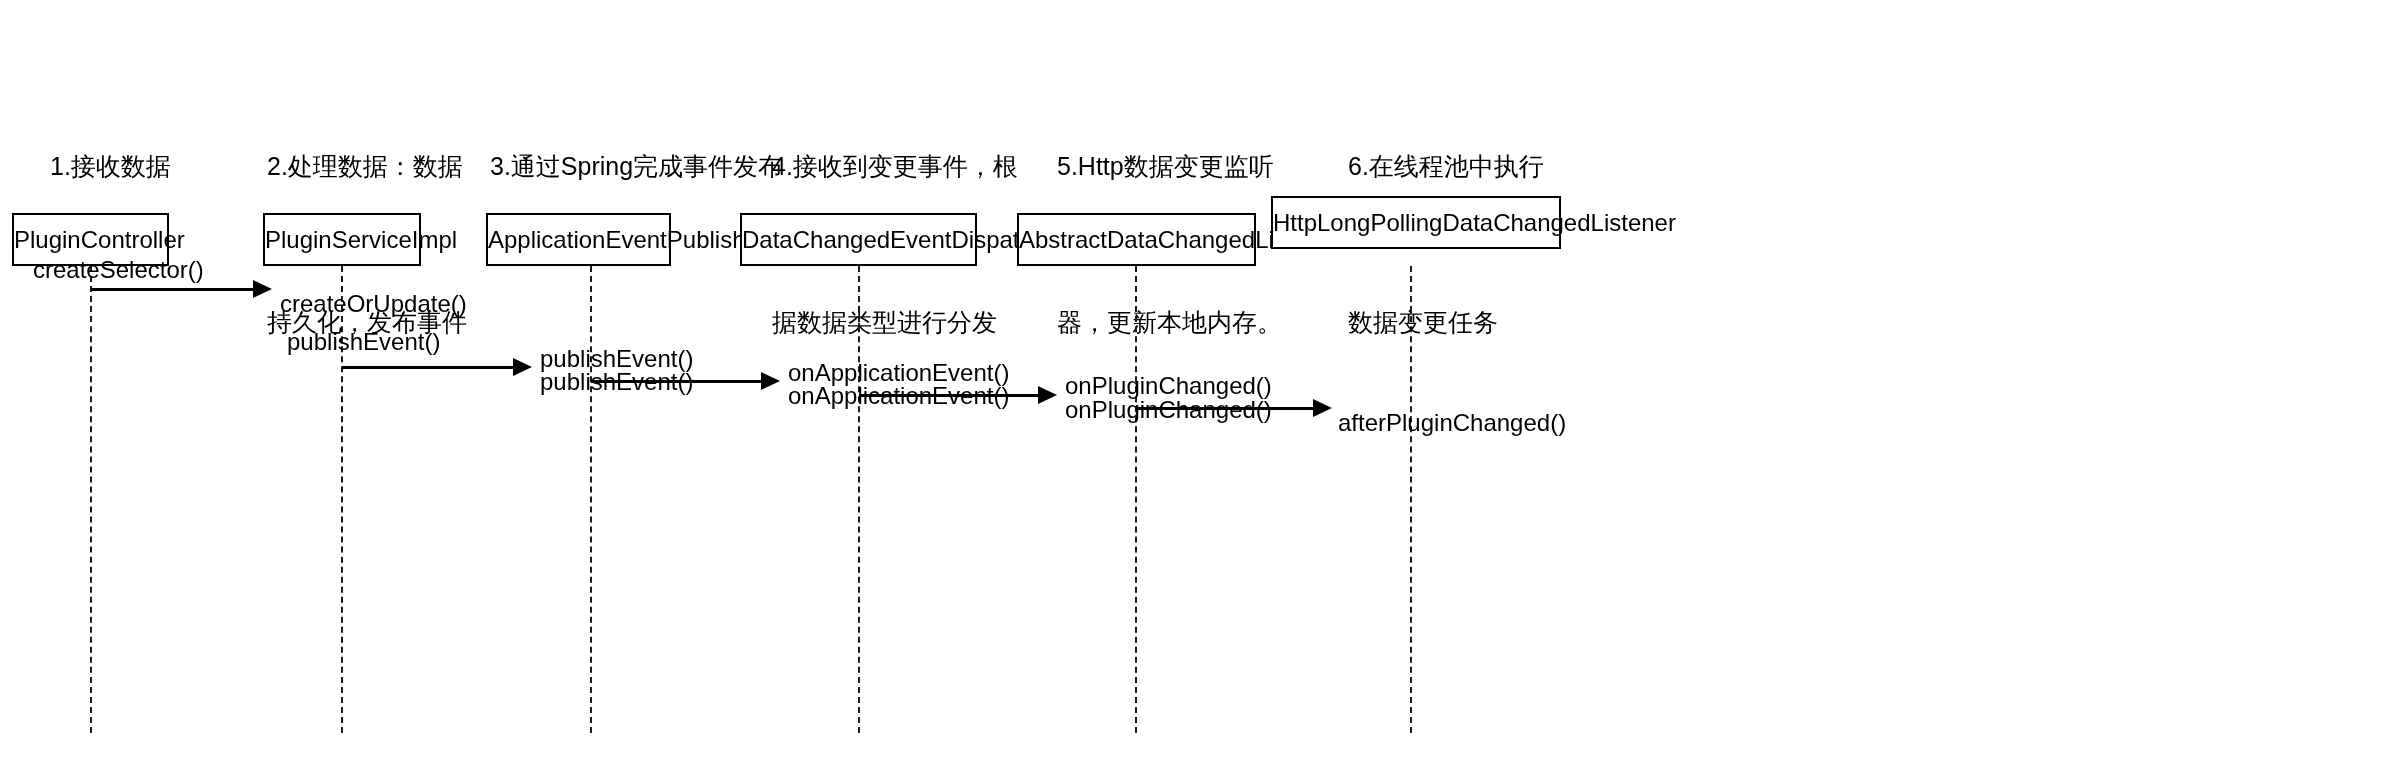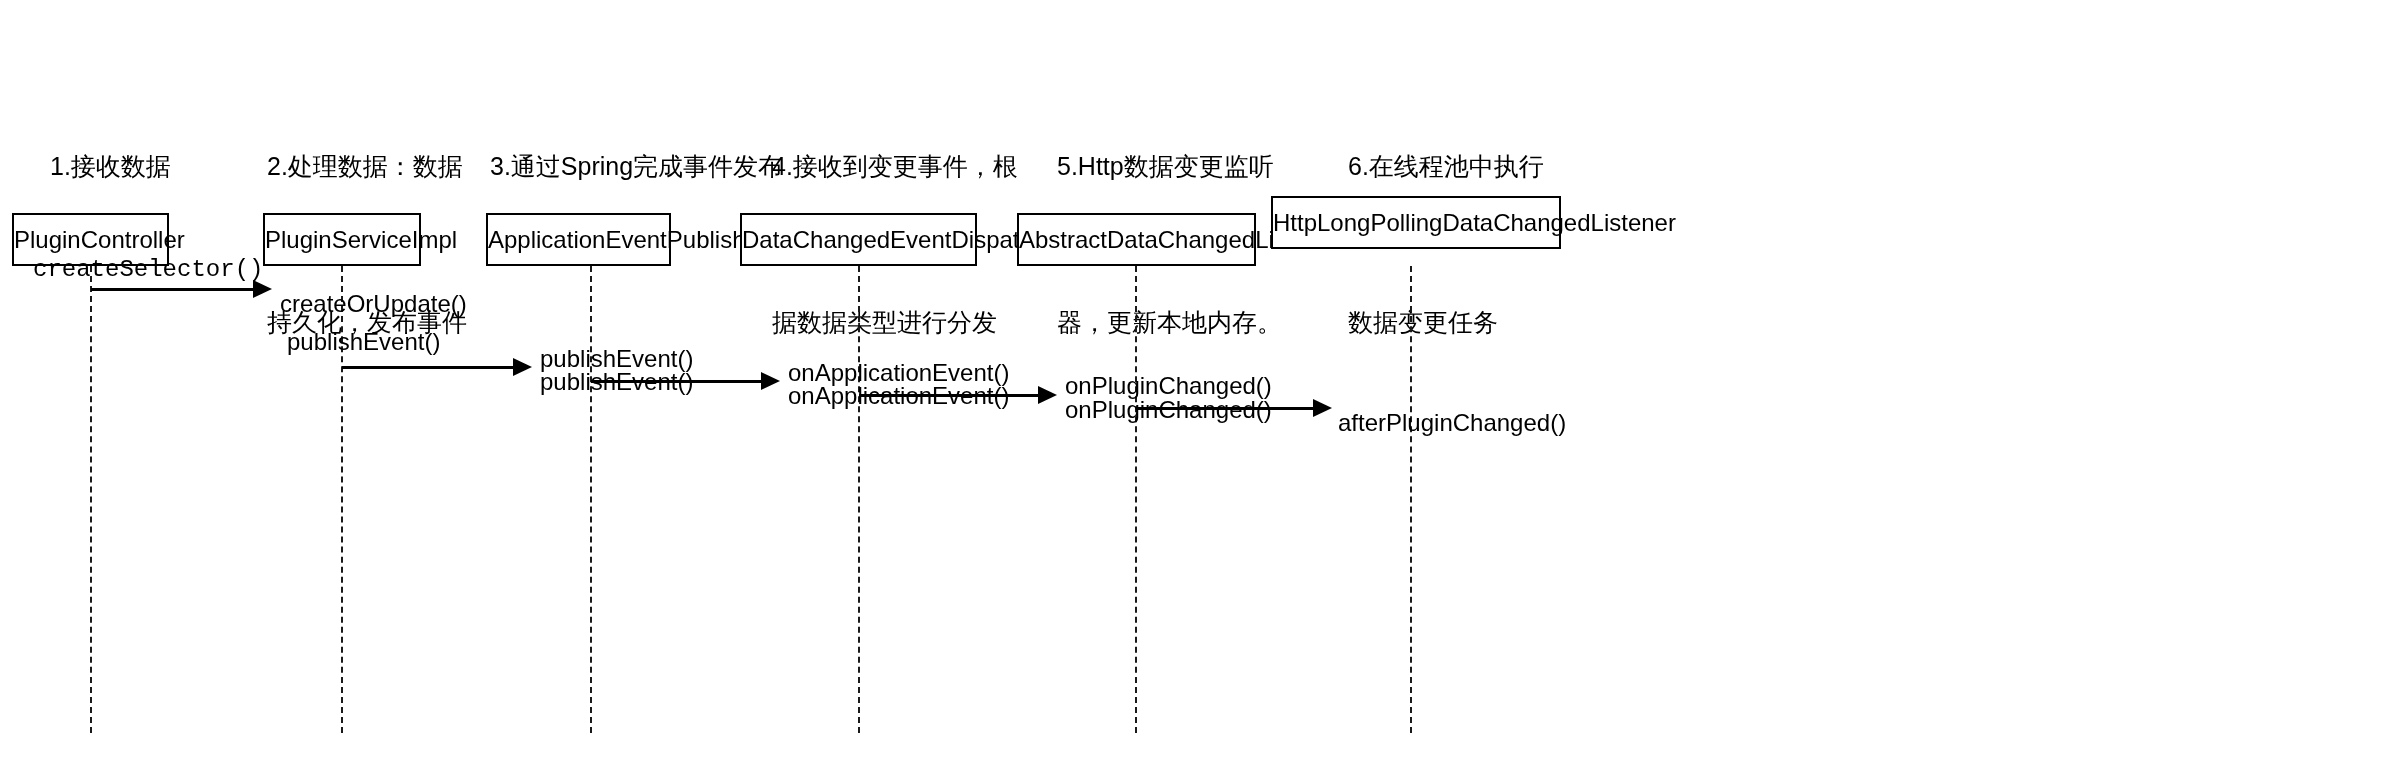--- a/index.html
+++ b/index.html
@@ -131,21 +131,21 @@
     <span class="pname">HttpLongPollingDataChangedListener</span>
   </div>
 
   <div class="lifeline" style="left:90px; top:266px; height:467px;"></div>
   <div class="lifeline" style="left:341px; top:266px; height:467px;"></div>
   <div class="lifeline" style="left:590px; top:266px; height:467px;"></div>
   <div class="lifeline" style="left:858px; top:266px; height:467px;"></div>
   <div class="lifeline" style="left:1135px; top:266px; height:467px;"></div>
   <div class="lifeline" style="left:1410px; top:266px; height:467px;"></div>
 
-  <div class="msg-label src" style="left:33px; top:282px;font-family:Liberation Mono, monospace;">createSelector()</div>
+  <div class="msg-label src" style="left:33px; top:282px;">createSelector()</div>
   <div class="msg-line" style="left:91px; top:288px; width:162px;"></div>
   <div class="arrowhead" style="left:253px; top:280px;"></div>
   <div class="msg-label dst" style="left:280px; top:288px;">createOrUpdate()</div>
 
   <div class="msg-label src" style="left:287px; top:354px;">publishEvent()</div>
   <div class="msg-line" style="left:342px; top:366px; width:171px;"></div>
   <div class="arrowhead" style="left:513px; top:358px;"></div>
   <div class="msg-label dst" style="left:540px; top:366px;">publishEvent()</div>
 
   <div class="msg-label src" style="left:540px; top:371px;">publishEvent()</div>

